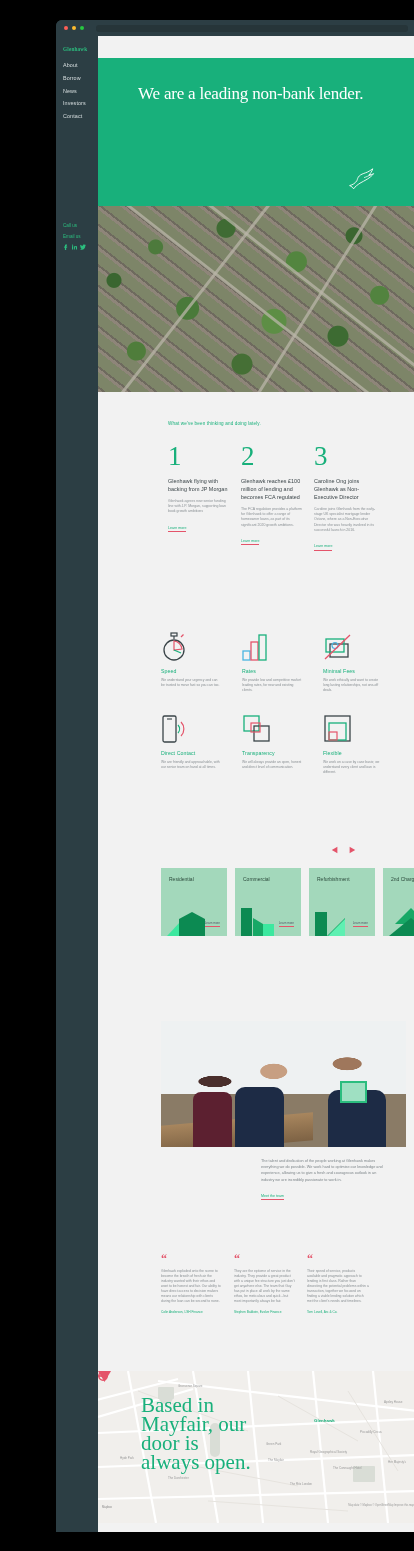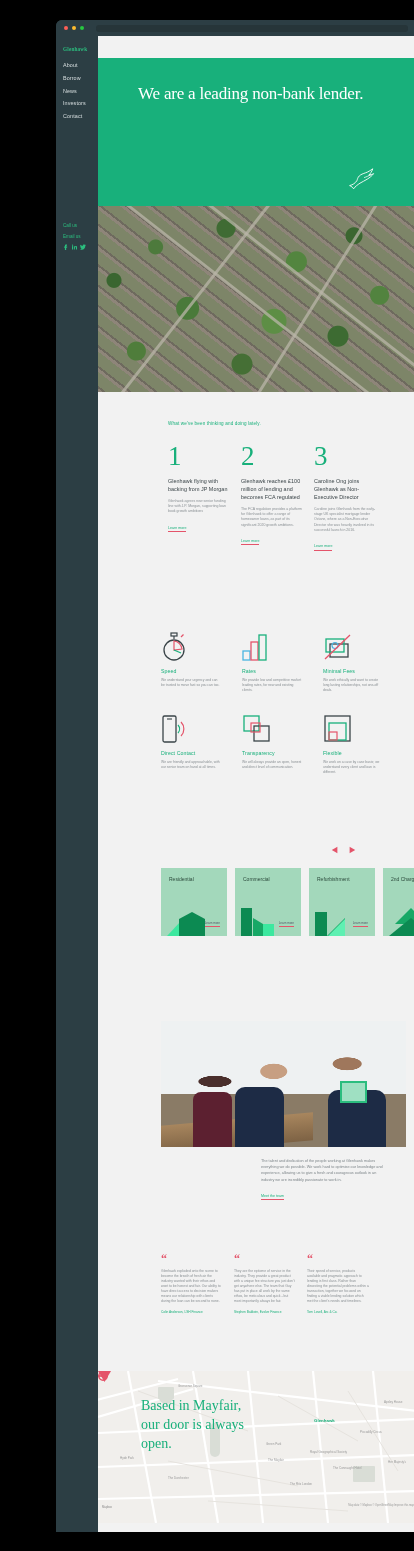--- a/index.html
+++ b/index.html
@@ -185,21 +185,21 @@
   
   .map{
     position:absolute; left:42px; top:1335px; width:320px; height:152px;
     overflow:hidden;
     background:#f0efec;
   }
   .map svg{ position:absolute; left:0; top:0; }
   .map h2{
     position:absolute; left:43px; top:25px; width:120px;
     color:#18b07b; font-family:"Liberation Serif", serif;
-    font-size:14px; line-height:19px; font-weight:normal;
+    font-size:21px; line-height:19px; font-weight:normal;
   }
   .pin-label{
     position:absolute; left:216px; top:47px; color:#18b07b;
     font-size:4.4px; font-weight:bold;
   }
   .pin{ position:absolute; left:224px; top:55px; }
   .tube{ position:absolute; left:211px; top:110px; }
   .map-attr{
     position:absolute; right:4px; bottom:16px; color:#9a9a9a; font-size:2.6px;
   }

